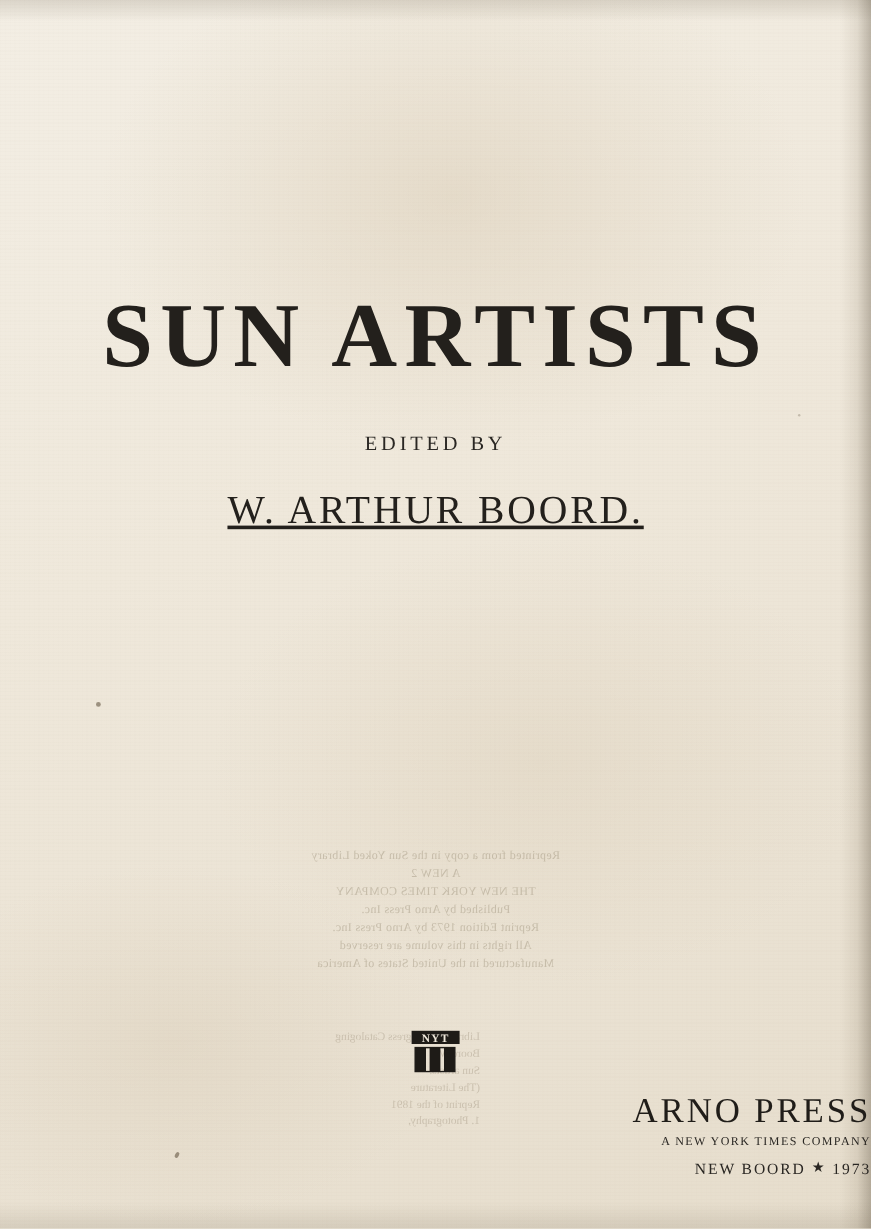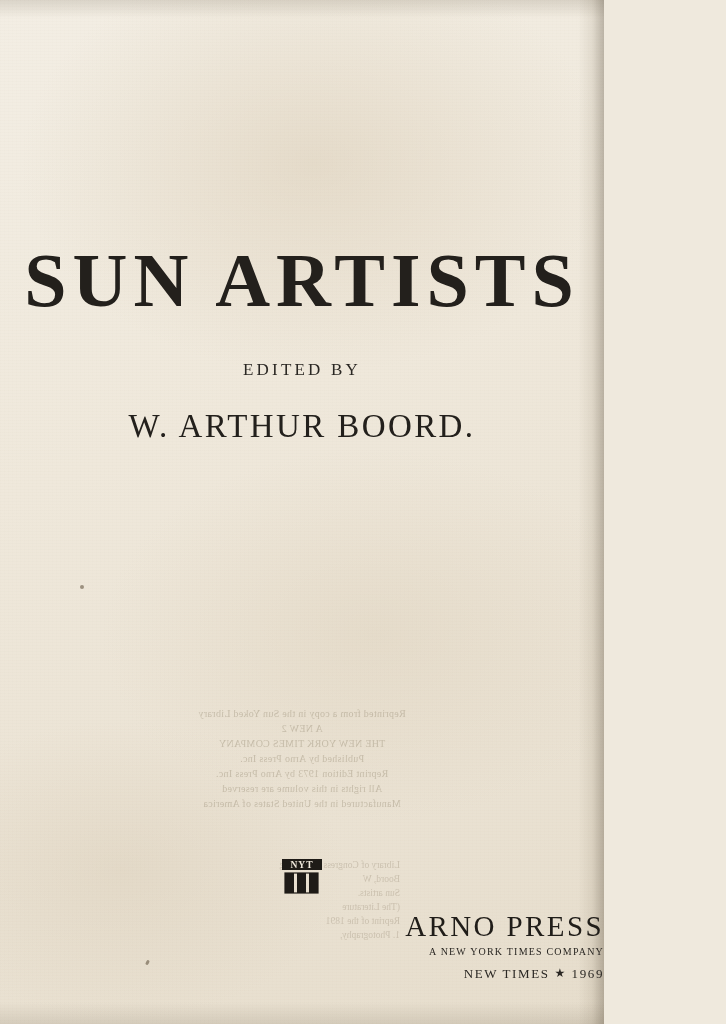--- a/index.html
+++ b/index.html
@@ -10,21 +10,21 @@
     width: 726px;
     height: 1024px;
     overflow: hidden;
     background: #efe9dd;
     font-family: "Liberation Serif", serif;
   }
 
   
   .page {
     position: relative;
-    width: 604px;
+    width: 726px;
     height: 1024px;
     background:
       radial-gradient(ellipse 420px 300px at 52% 16%, rgba(214,200,176,0.45) 0%, rgba(214,200,176,0) 70%),
       radial-gradient(ellipse 380px 260px at 62% 62%, rgba(216,203,180,0.35) 0%, rgba(216,203,180,0) 72%),
       radial-gradient(ellipse 300px 200px at 20% 85%, rgba(210,196,172,0.30) 0%, rgba(210,196,172,0) 75%),
       linear-gradient(160deg, #f3eee4 0%, #efe8db 40%, #eae2d3 75%, #e6ddcc 100%);
     overflow: hidden;
   }
 
   
@@ -87,20 +87,21 @@
 
   .editor {
     position: absolute;
     top: 408px;
     left: 0; right: 0;
     text-align: center;
     font-family: "Liberation Serif", serif;
     font-size: 33px;
     letter-spacing: 2.4px;
     color: #23201c;
+    text-decoration: underline;
   }
 
   
   .showthrough {
     position: absolute;
     left: 0; right: 0;
     top: 706px;
     text-align: center;
     transform: scaleX(-1);
     color: rgba(120,105,80,0.30);
@@ -218,19 +219,19 @@
       <text x="21" y="10.2" text-anchor="middle" font-family="Liberation Serif, serif" font-size="9.5" font-weight="bold" fill="#efe8db" letter-spacing="1">NYT</text>
       <rect x="4" y="15" width="9" height="20" fill="#1e1b17"></rect>
       <rect x="16" y="15" width="9" height="20" fill="#1e1b17"></rect>
       <rect x="28" y="15" width="9" height="20" fill="#1e1b17"></rect>
       <rect x="4" y="15" width="33" height="20" fill="none" stroke="#1e1b17" stroke-width="1.2"></rect>
     </svg>
 
     <div class="press-name">ARNO PRESS</div>
     <div class="press-sub">A NEW YORK TIMES COMPANY</div>
     <div class="press-place">
-      <span>NEW TIMES</span>
+      <span>NEW BOORD</span>
       <span class="star">★</span>
-      <span>1969</span>
+      <span>1973</span>
     </div>
   </div>
 
 </div>
 
 </body></html>

